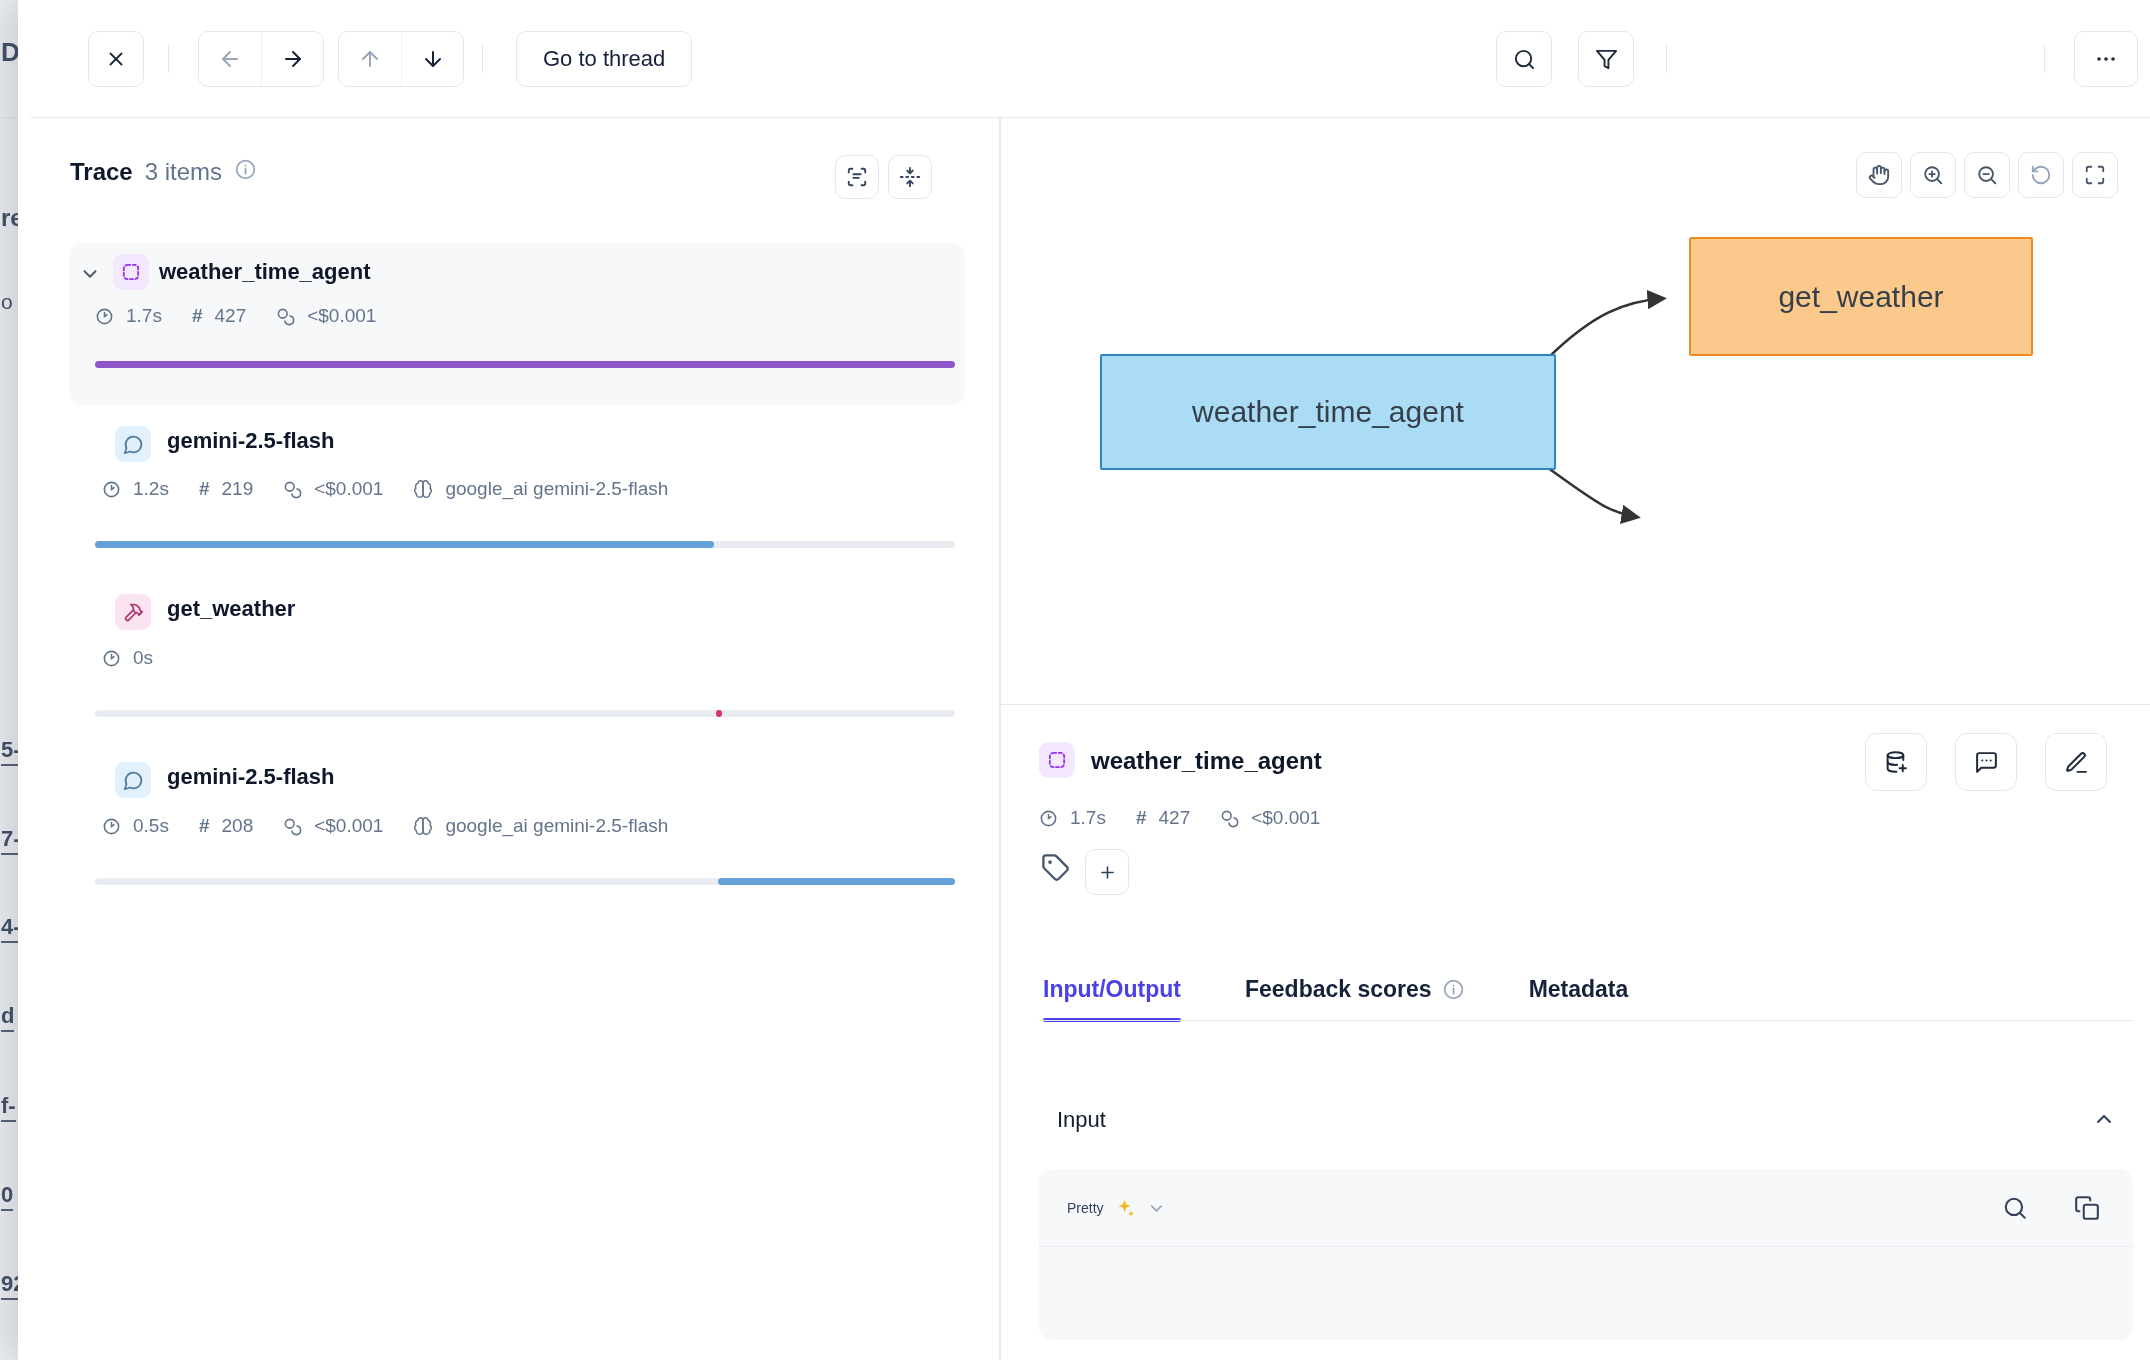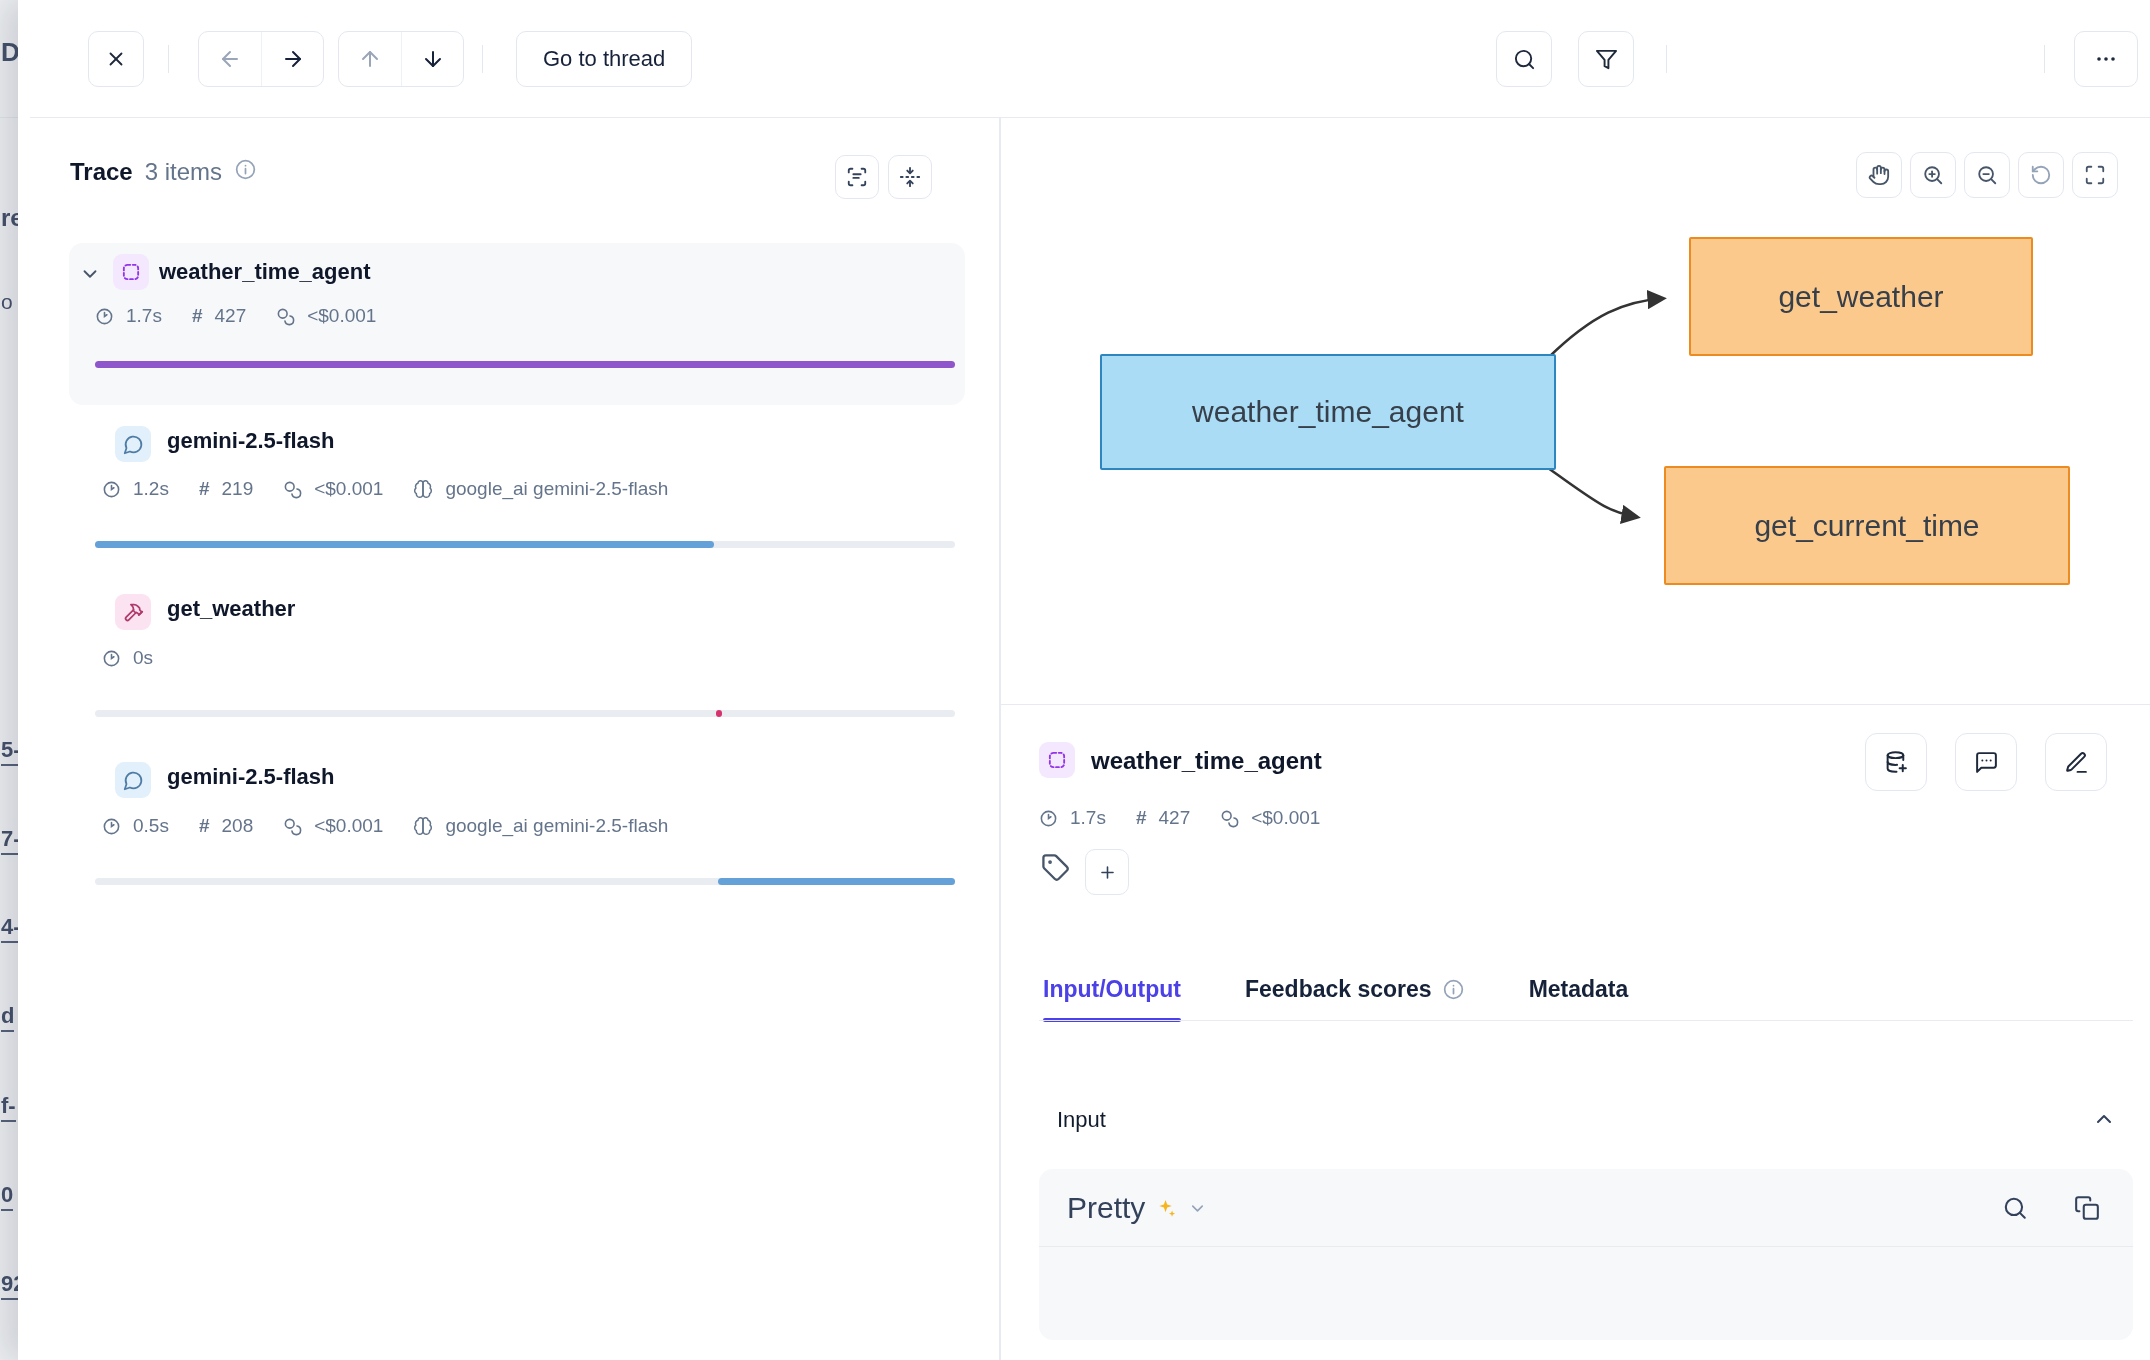--- a/index.html
+++ b/index.html
@@ -97,21 +97,21 @@
 
   .input-label { position:absolute; left:56px; top:398px; height:34px; line-height:34px;
     font-size:22px; font-weight:500; color:#111c2e; }
   .collapse-chevron { position:absolute; left:1091px; top:402px; color:#33415b; cursor:pointer; }
 
   .pretty-card { position:absolute; left:38px; top:464px; width:1094px; height:171px;
     background:#f7f8fa; border-radius:14px; }
   .pretty-head { position:absolute; left:0; top:0; right:0; height:78px;
     border-bottom:1px solid #e8ebf0; }
   .pretty-label { position:absolute; left:28px; top:0; height:78px; display:flex;
-    align-items:center; gap:10px; font-size:30px; font-weight:500; color:#33415b; cursor:pointer; }
+    align-items:center; gap:10px; font-size:14px; font-weight:500; color:#33415b; cursor:pointer; }
   .card-icon { position:absolute; top:26px; color:#33415b; cursor:pointer; }
   .pretty-body { position:absolute; left:28px; top:96px; height:60px; display:flex;
     align-items:center; font-size:22px; color:#27324a; }
 </style>
 </head>
 <body>
 
 <div class="screen">
 
   <div class="edge-strip">
@@ -416,23 +416,20 @@
           </defs>
           <path d="M547 240 C 592 196, 624 183, 662 180.5" fill="none" stroke="#333" stroke-width="2.6" marker-end="url(#arrow)"></path>
           <path d="M547 350 C 594 383, 606 394, 636 399" fill="none" stroke="#333" stroke-width="2.6" marker-end="url(#arrow)"></path>
         </svg>
 
         <div class="gnode" style="left: 99px; top: 236px; width: 456px; height: 116px; background: rgb(170, 220, 246); border-color: rgb(46, 134, 193);">
           <span>weather_time_agent</span>
         </div>
         <div class="gnode" style="left: 688px; top: 119px; width: 344px; height: 119px; background: rgb(252, 201, 141); border-color: rgb(236, 139, 32);">
           <span>get_weather</span>
-        </div>
-        <div class="gnode" style="left: 663px; top: 348px; width: 406px; height: 119px; background: rgb(252, 201, 141); border-color: rgb(236, 139, 32);">
-          <span>get_current_time</span>
         </div>
       </div>
 
       <div class="detail-section">
         <div class="chip agent" style="left:38px;top:37px">
           <svg width="22" height="22" viewBox="0 0 24 24" fill="none" stroke="currentColor" stroke-width="2" stroke-linecap="round">
               <rect x="4.2" y="4.2" width="15.6" height="15.6" rx="3.8" stroke-dasharray="3.2 2.7"></rect>
             </svg>
         </div>
         <div class="detail-title">weather_time_agent</div>

